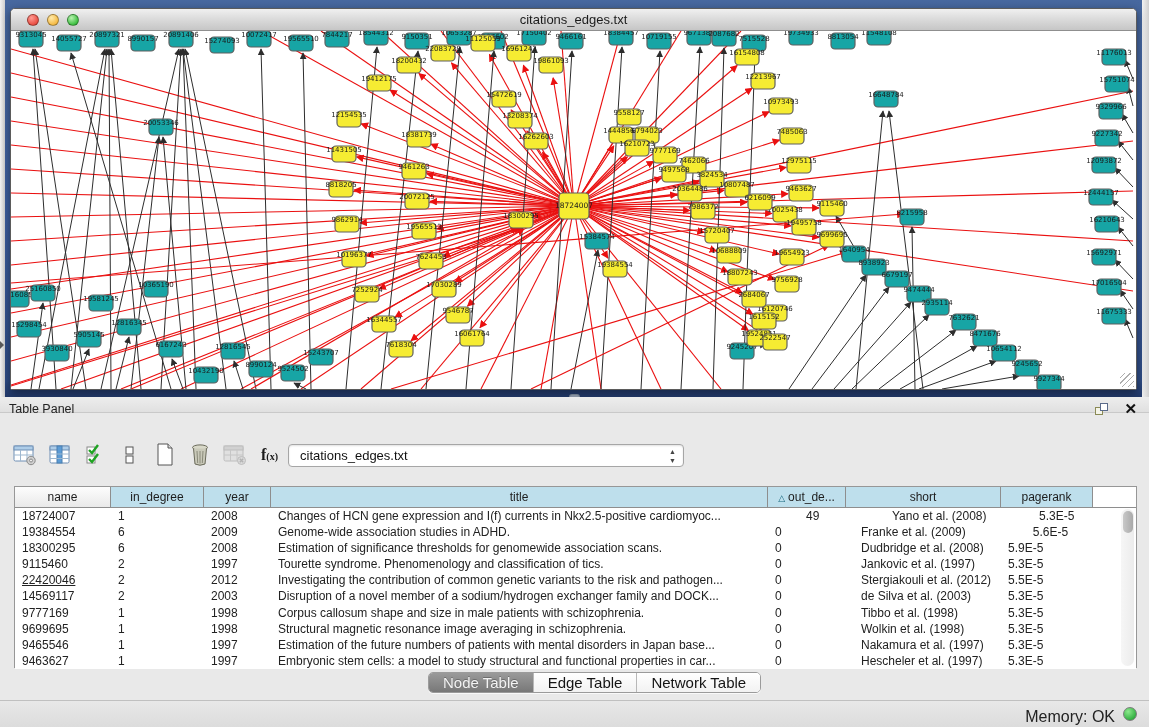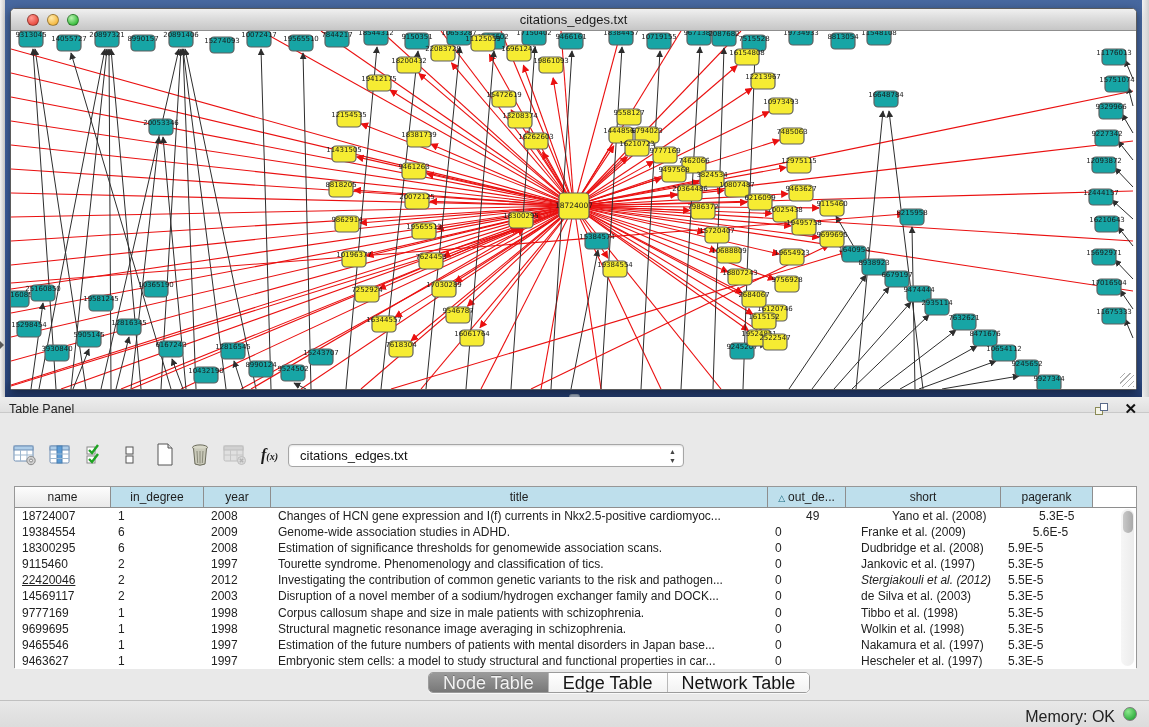--- a/index.html
+++ b/index.html
@@ -47,21 +47,21 @@
   .tp-float .sq1 { position:absolute; left:0; top:4px; width:8px; height:8px; border:1.4px solid #8a8a55; background:#f4f4e8; }
   .tp-float .sq2 { position:absolute; left:5px; top:0; width:8px; height:8px; border:1.4px solid #5a6a8a; background:#fff; }
   .tp-close { position:absolute; right:12px; top:3px; font-size:15px; font-weight:bold; color:#111; line-height:18px; }
 
   .tp-body { position:absolute; left:0; top:422px; width:1149px; height:278px; background:#e9e9e9; }
 
   
   .tp-toolbar { position:absolute; left:12px; top:18px; height:30px; display:flex; align-items:center; }
   .tbtn { width:26px; height:26px; margin-right:9px; display:flex; align-items:center; justify-content:center; }
   .tbtn svg { display:block; }
-  .fx { font-family:"Liberation Serif", serif; font-style:italic; font-weight:bold;
+  .fx { font-family:"Liberation Serif", serif; font-weight:bold;
     font-size:16px; color:#1a1a1a; margin:0 10px 0 4px; }
   .fx small { font-size:10px; font-weight:bold; }
   .combo { position:relative; width:396px; height:23px; background:#fff;
     border:1px solid #a6a6a6; border-radius:4px; box-shadow:inset 0 1px 2px rgba(0,0,0,.12);
     font-size:13px; color:#111; line-height:21px; padding-left:11px; }
   .combo .arrows { position:absolute; right:7px; top:2px; font-size:7px; line-height:9px; color:#444; text-align:center; }
 
   
   .dtable { position:absolute; left:14px; top:64px; width:1123px; height:182px;
     background:#fff; border:1px solid #979797; }
@@ -78,21 +78,21 @@
   .td.short-col { padding-left:15px; }
   .vscroll { position:absolute; right:2px; top:22px; width:13px; height:157px;
     background:linear-gradient(90deg,#f6f6f6,#ececec); border-radius:7px; }
   .vthumb { position:absolute; left:1.5px; top:2px; width:10px; height:22px;
     background:linear-gradient(90deg,#c9c9c9,#a9a9a9); border-radius:6px; }
 
   
   .tabbar { position:absolute; left:428px; top:250px; display:flex; height:21px;
     border:1px solid #9b9b9b; border-radius:5px; overflow:hidden; background:#fff;
     box-shadow:0 1px 0 rgba(255,255,255,.7); }
-  .tab { padding:0 14px; font-size:18px; line-height:20px; color:#141414;
+  .tab { padding:0 14px; font-size:15px; line-height:20px; color:#141414;
     background:linear-gradient(180deg,#ffffff,#f2f2f2); border-right:1px solid #b8b8b8; }
   .tab:last-child { border-right:none; }
   .tab.sel { background:linear-gradient(180deg,#9a9a9a,#787878); color:#f3f3f3;
     text-shadow:0 -1px 0 rgba(0,0,0,.25); }
 
   
   .statusbar { position:absolute; left:0; top:700px; width:1149px; height:27px;
     background:linear-gradient(180deg,#e8e8e8,#dcdcdc); border-top:1px solid #c0c0c0; }
   .mem { position:absolute; right:34px; top:7px; font-size:16px; color:#222; }
   .memdot { position:absolute; right:12px; top:6px; width:14px; height:14px; border-radius:50%;
@@ -664,21 +664,21 @@
           <div class="td" style="width: 78px;">0</div>
           <div class="td short-col" style="width: 155px;">Jankovic et al. (1997)</div>
           <div class="td" style="width: 92px;">5.3E-5</div>
         </div>
         <div class="tr">
           <div class="td" style="width: 96px; text-decoration: underline;">22420046</div>
           <div class="td" style="width: 93px;">2</div>
           <div class="td" style="width: 67px;">2012</div>
           <div class="td" style="width: 497px;">Investigating the contribution of common genetic variants to the risk and pathogen...</div>
           <div class="td" style="width: 78px;">0</div>
-          <div class="td short-col" style="width: 155px; font-style: italic;">Stergiakouli et al. (2012)</div>
+          <div class="td short-col" style="width: 155px;">Stergiakouli et al. (2012)</div>
           <div class="td" style="width: 92px;">5.5E-5</div>
         </div>
         <div class="tr">
           <div class="td" style="width: 96px;">14569117</div>
           <div class="td" style="width: 93px;">2</div>
           <div class="td" style="width: 67px;">2003</div>
           <div class="td" style="width: 497px;">Disruption of a novel member of a sodium/hydrogen exchanger family and DOCK...</div>
           <div class="td" style="width: 78px;">0</div>
           <div class="td short-col" style="width: 155px;">de Silva et al. (2003)</div>
           <div class="td" style="width: 92px;">5.3E-5</div>

